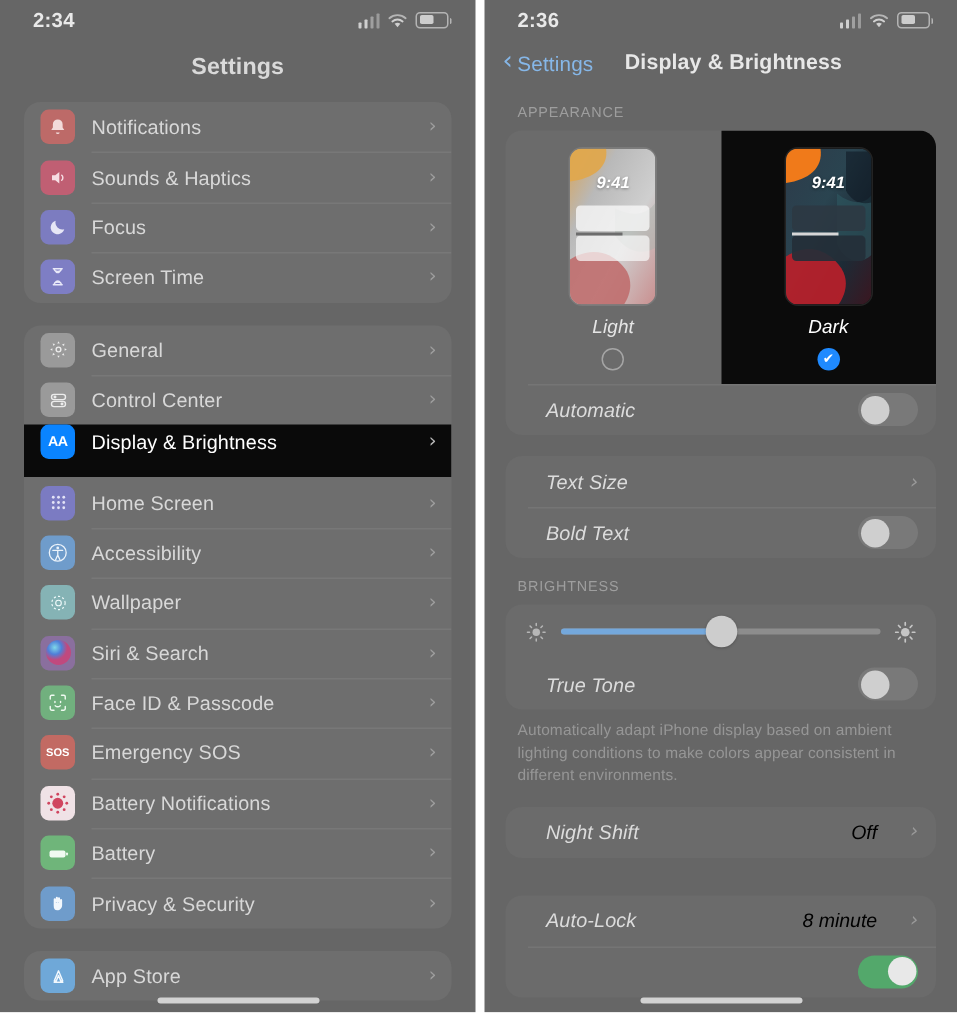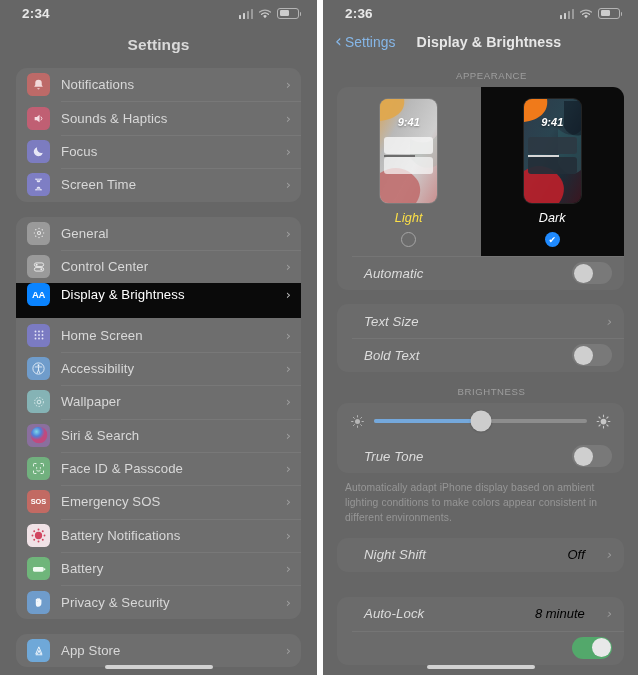--- a/index.html
+++ b/index.html
@@ -59,21 +59,21 @@
   
   .rt-head { display:flex; align-items:center; padding:8px 0 6px 12px; gap:3px; }
   .back { display:flex; align-items:center; color:#86b7e8; font-size:13.8px; gap:3px;
           letter-spacing:.1px; }
   .back .caret { font-size:17px; line-height:1; font-family:"DejaVu Sans", sans-serif;
                  margin-top:-1px; }
   .rt-title { color:#e7e7e7; font-size:14.2px; font-weight:600; margin-left:18px;
               letter-spacing:.1px; }
 
   .sect-label { color:#9e9e9e; font-size:9.6px; letter-spacing:.55px;
-                padding:14px 0 6px 22px; text-transform:uppercase;text-align:center; }
+                padding:14px 0 6px 22px; text-transform:uppercase; }
 
   .rcard { background:#6b6b6b; border-radius:11px; margin:0 14px; overflow:hidden;
            position:relative;font-style:italic; }
 
   
   .appear { display:flex; }
   .app-opt { flex:1; display:flex; flex-direction:column; align-items:center;
              padding:12px 0 9px; position:relative; }
   .app-opt.sel { background:#0b0b0b; }
   .thumb { width:57px; height:104px; border-radius:8px; overflow:hidden; position:relative;
@@ -407,21 +407,21 @@
               <rect width="57" height="104" fill="url(#lw)"></rect>
               <path d="M0 0h24c2 12-8 20-24 22z" fill="#dfa84e" opacity=".95"></path>
               <path d="M0 74c16-10 30-4 38 8 4 8 2 16-2 22H0z" fill="#c06e6e" opacity=".9"></path>
               <path d="M30 40c12 6 22 4 27-4v30c-10 6-20 2-27-8z" fill="#a9b2ab" opacity=".5"></path>
             </svg>
             <div class="t-time" style="color:#ffffff;text-shadow:0 1px 2px rgba(0,0,0,.35)">9:41</div>
             <div class="nbar" style="top:38px;height:17px;background:rgba(248,248,248,.78)"></div>
             <div class="nbar" style="top:58px;height:17px;background:rgba(248,248,248,.72)"></div>
             <div style="position:absolute;left:4px;top:56px;width:31px;height:1.6px;background:#6c6c6c;z-index:4"></div>
           </div>
-          <div class="opt-name" style="color:#fde047">Light</div>
+          <div class="opt-name" style="color:#e5e5e5">Light</div>
           <div class="radio off"></div>
         </div>
 
         <div class="app-opt sel">
           <div class="thumb">
             <svg width="57" height="104" viewBox="0 0 57 104" style="position:absolute;inset:0">
               <defs>
                 <linearGradient id="dw" x1="0" y1="0" x2="1" y2="1">
                   <stop offset="0%" stop-color="#2d3b4a"></stop>
                     <stop offset="40%" stop-color="#2a4450"></stop>

